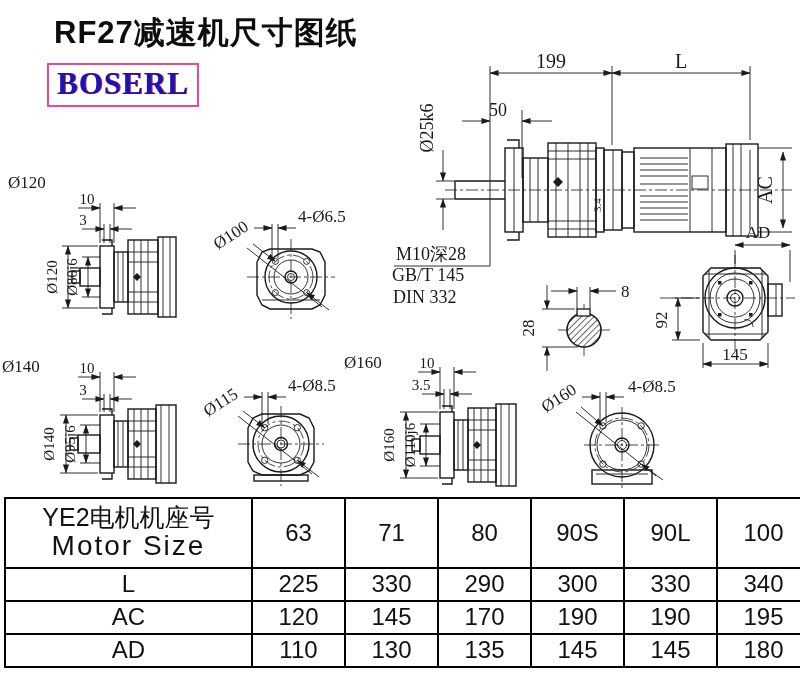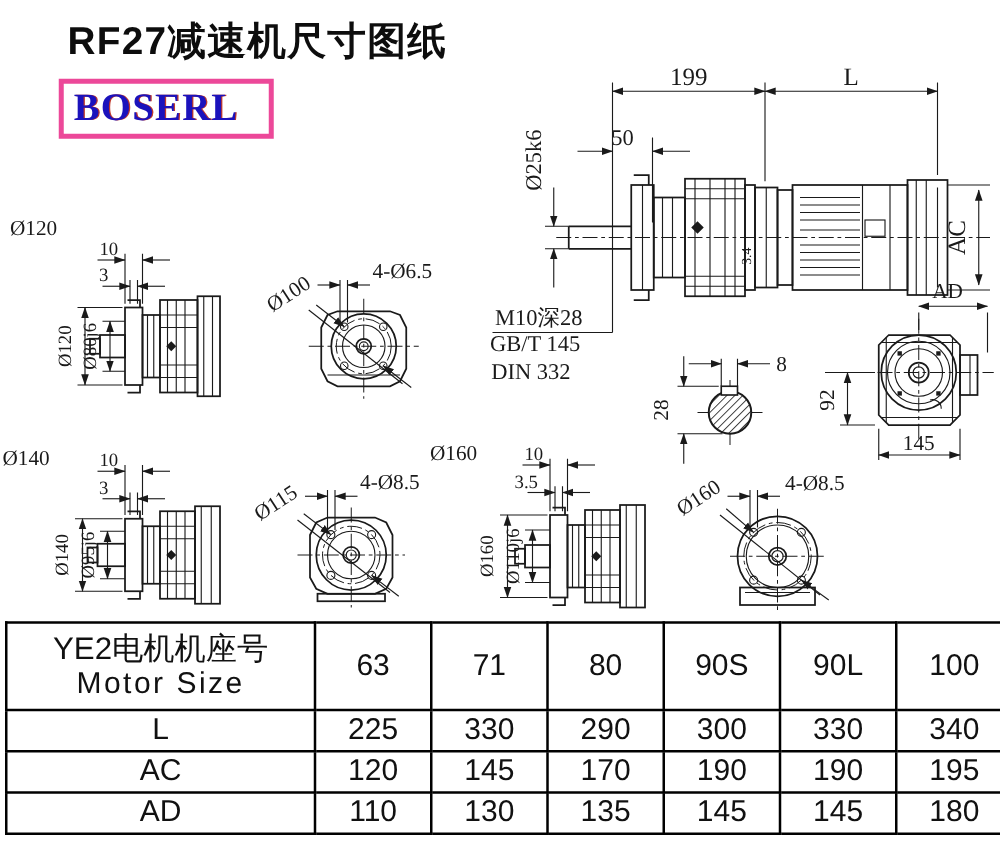--- a/index.html
+++ b/index.html
@@ -1,37 +1,37 @@
 <!DOCTYPE html>
 <html><head>
 <meta charset="utf-8">
 <style>
   html,body{margin:0;padding:0;background:#fff;}
   #page{position:relative;width:800px;height:673px;background:#fff;overflow:hidden;
         font-family:"Liberation Sans",sans-serif;color:#111;}
   #title{position:absolute;left:54px;top:12px;font-size:31px;font-weight:700;
          font-family:"Liberation Sans",sans-serif;letter-spacing:1px;color:#0d0d0d;}
-  #logo{position:absolute;left:47px;top:63px;border:4px solid #ec4899;background:#fff;
-        padding:1px 24px 3px 8px;}
+  #logo{position:absolute;left:47px;top:63px;border:2px solid #ec4899;background:#fff;
+        padding:1px 8px 3px 8px;}
   #logo span{font-family:"Liberation Serif",serif;font-weight:700;font-size:31px;
         color:#1b12bc;text-shadow:1px 0 0 #c0392b;letter-spacing:1px;}
   svg text{font-family:"Liberation Serif",serif;fill:#1a1a1a;}
   .d20{font-size:20px;} .d18{font-size:18px;} .d17{font-size:17px;}
   .d15{font-size:15px;} .d11{font-size:11px;}
   .ln{stroke:#1a1a1a;stroke-width:1.4;fill:none;}
   .tn{stroke:#1a1a1a;stroke-width:0.9;fill:none;}
   .cl{stroke:#1a1a1a;stroke-width:0.8;fill:none;stroke-dasharray:12 3 3 3;}
   .fl{fill:#1a1a1a;stroke:none;}
   #spec-table{position:absolute;left:4px;top:497px;width:792px;height:169px;
         border-collapse:collapse;table-layout:fixed;}
   #spec-table td{border:2px solid #000;text-align:center;vertical-align:middle;
         font-size:24px;padding:0;line-height:1.1;}
   #spec-table td.hd{font-size:24px;margin-top:41px;}
   #spec-table .zh{font-size:25px;display:block;}
-  #spec-table .en{font-size:24px;display:block;letter-spacing:2px;}
+  #spec-table .en{font-size:28px;display:block;letter-spacing:2px;}
   .c0{width:245px;} .cn{width:91px;border-radius:12px;}
   tr.hrow{height:70px;} tr.drow{height:33px;}
 </style>
 </head>
 <body>
 
 <div id="page">
 
   <div id="title">RF27减速机尺寸图纸</div>
   <div id="logo">

